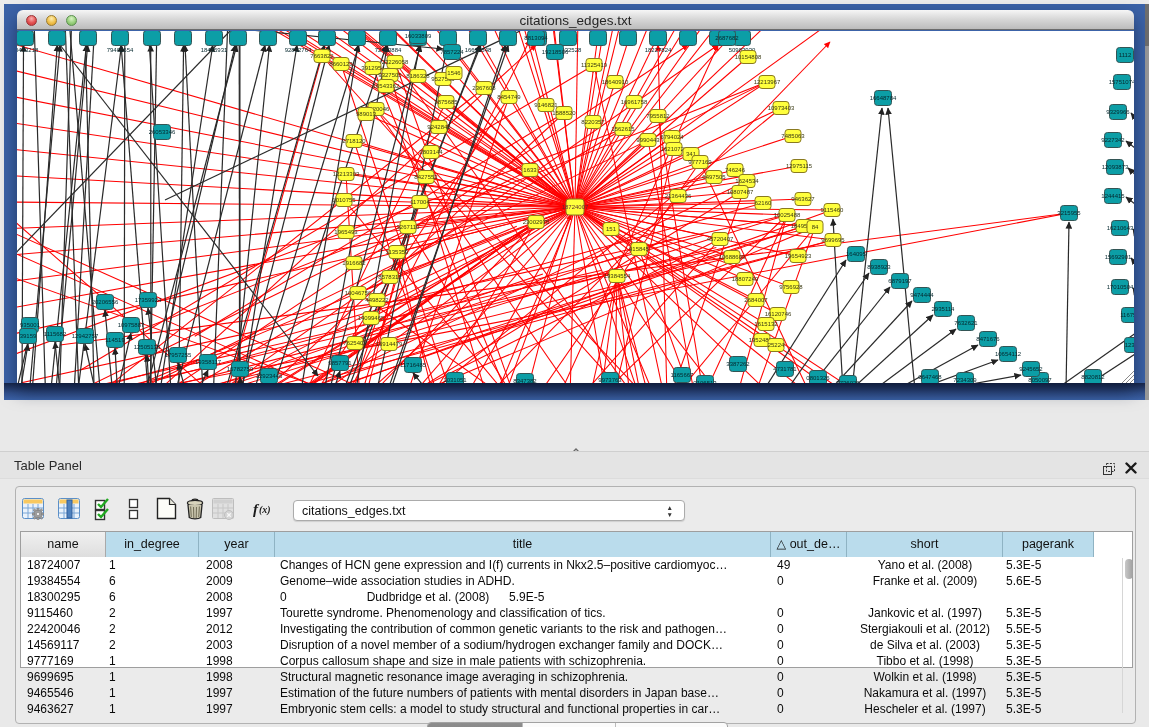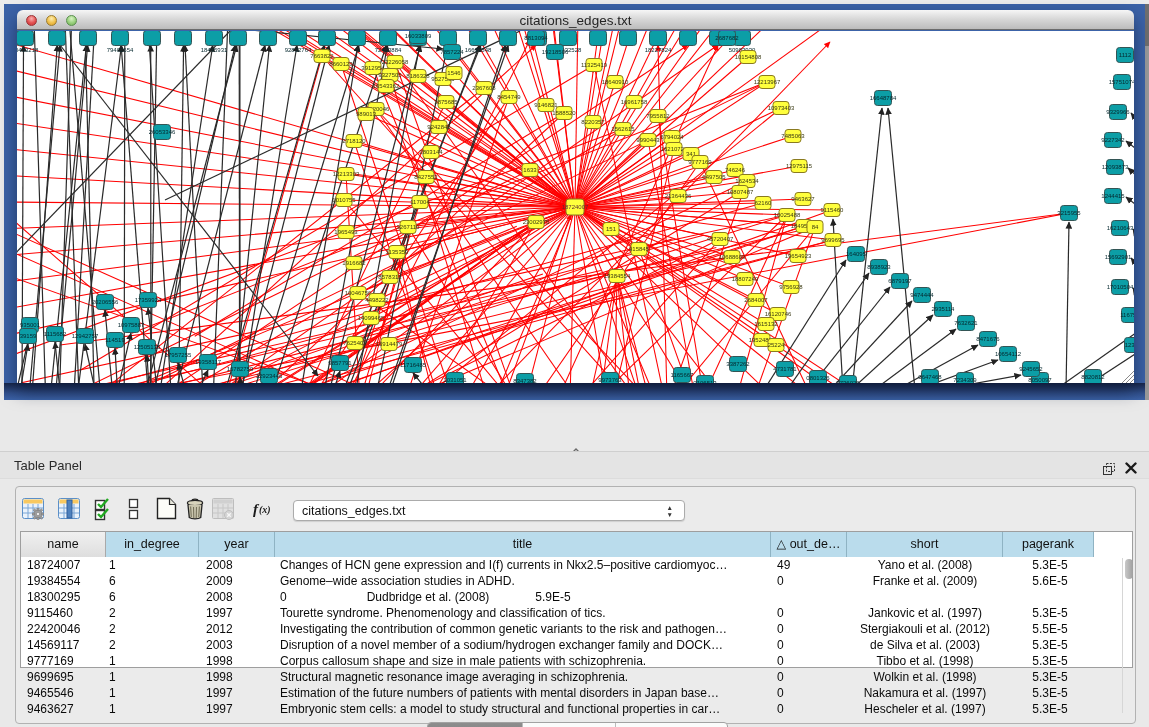--- a/index.html
+++ b/index.html
@@ -39,21 +39,21 @@
 #thead .h0 { background:linear-gradient(#f0f0f0,#dedede); border-right:1px solid #a9a9a9; }
 #tbody { position:absolute; left:0; top:26px; width:1073px; font-size:12px; color:#0a0a0a; }
 .tr { display:flex; height:16px; line-height:15px; white-space:nowrap; }
 .tr div { overflow:hidden; }
 .c0 { width:84px; padding-left:6px; }
 .c1 { width:94px; padding-left:4px; }
 .c2 { width:75px; padding-left:7px; }
 .c3 { width:497px; padding-left:6px; }
 .c4 { width:76px; padding-left:6px; }
 .c5 { width:156px; text-align:center; }
-.c6 { width:91px; padding-left:3px;text-align:center; }
+.c6 { width:91px; padding-left:3px; }
 #vscroll { position:absolute; left:1101px; top:26px; width:12px; height:155px; border-left:1px solid #d6d6d6; }
 #vthumb { position:absolute; left:2px; top:1px; width:8px; height:20px; background:linear-gradient(90deg,#c8c8c8,#9f9f9f); border-radius:5px; }
 #tabs { position:absolute; left:427px; top:274px; height:30px; display:flex; font-size:13px;
   border:1px solid #a2a2a2; border-radius:4px; background:#fbfbfb; box-shadow:0 1px 0 rgba(255,255,255,0.7); }
 #tabs div { padding:0 14px; line-height:18px; color:#222; }
 #tabs .sel { background:linear-gradient(#8d8d8d,#7a7a7a); color:#fff; border-radius:3px 0 0 3px; }
 #tabs div + div { border-left:1px solid #bbb; }
 #statusbar { position:absolute; left:0; top:300px; width:1149px; height:27px; border-top:1px solid #6d28d9; }
 #mem { position:absolute; right:45px; top:7px; font-size:9px; color:#222; }
 #memdot { position:absolute; right:16px; top:4px; width:13px; height:13px; border-radius:50%;

